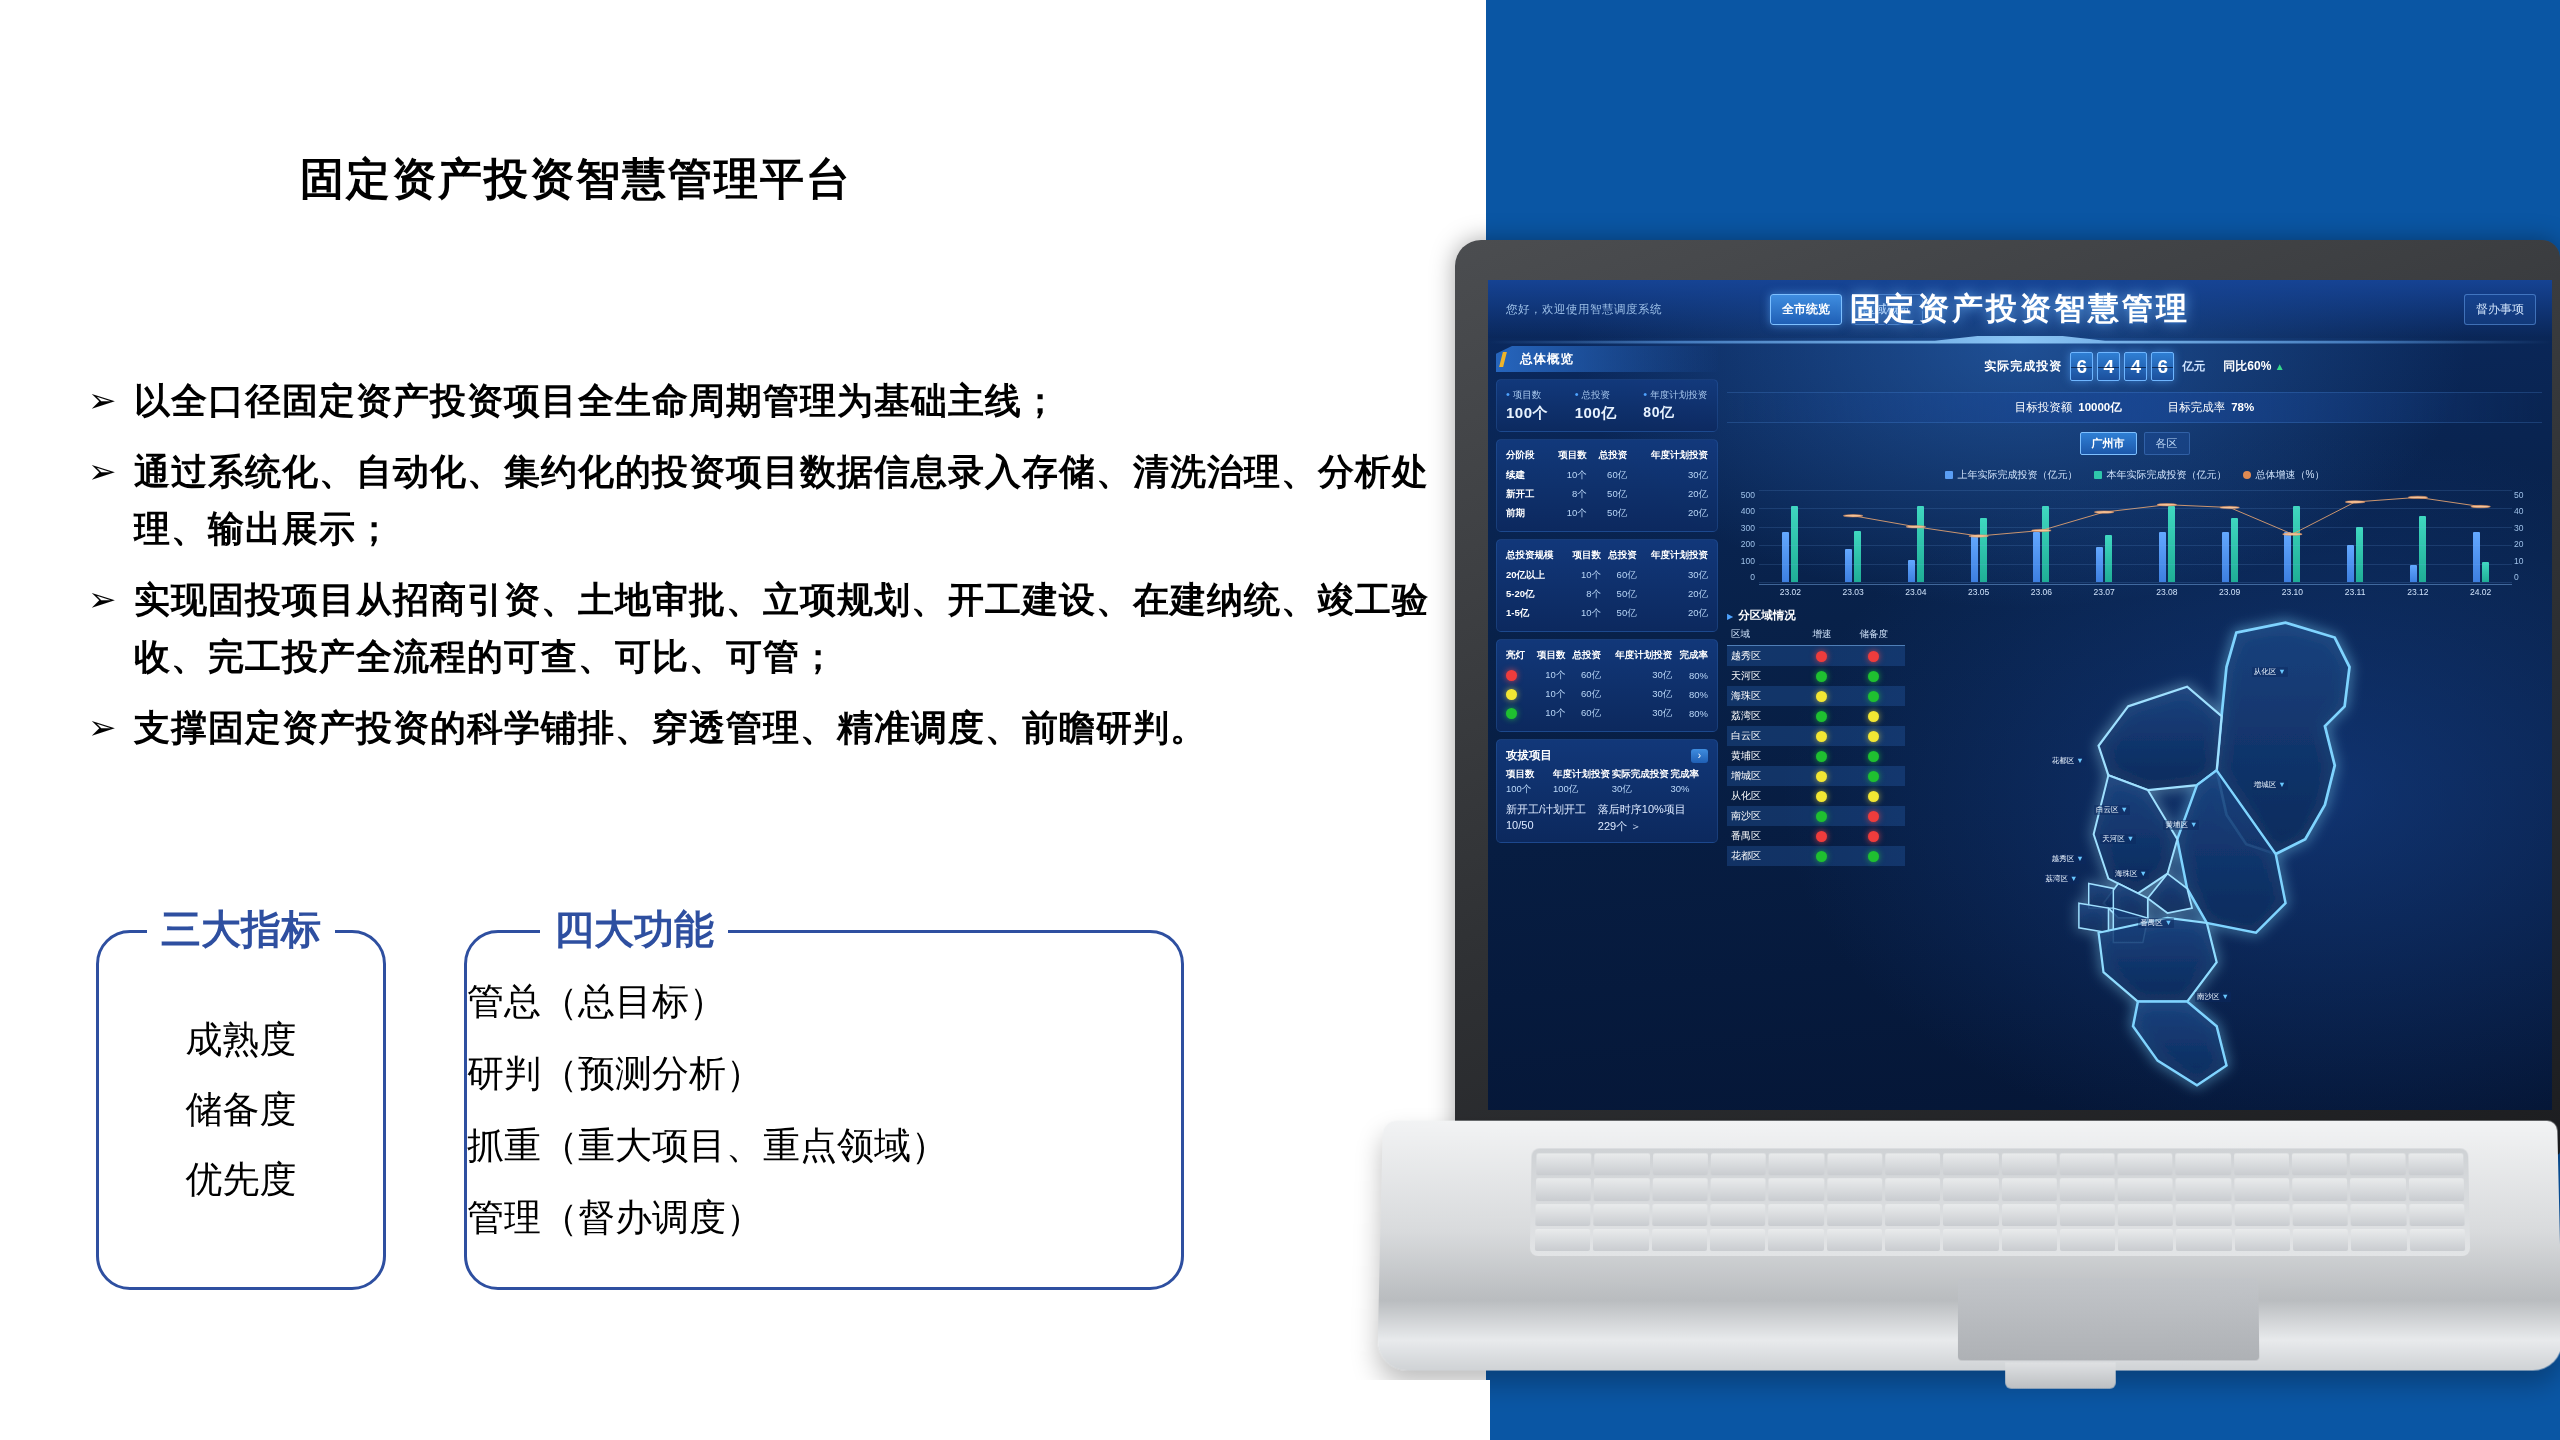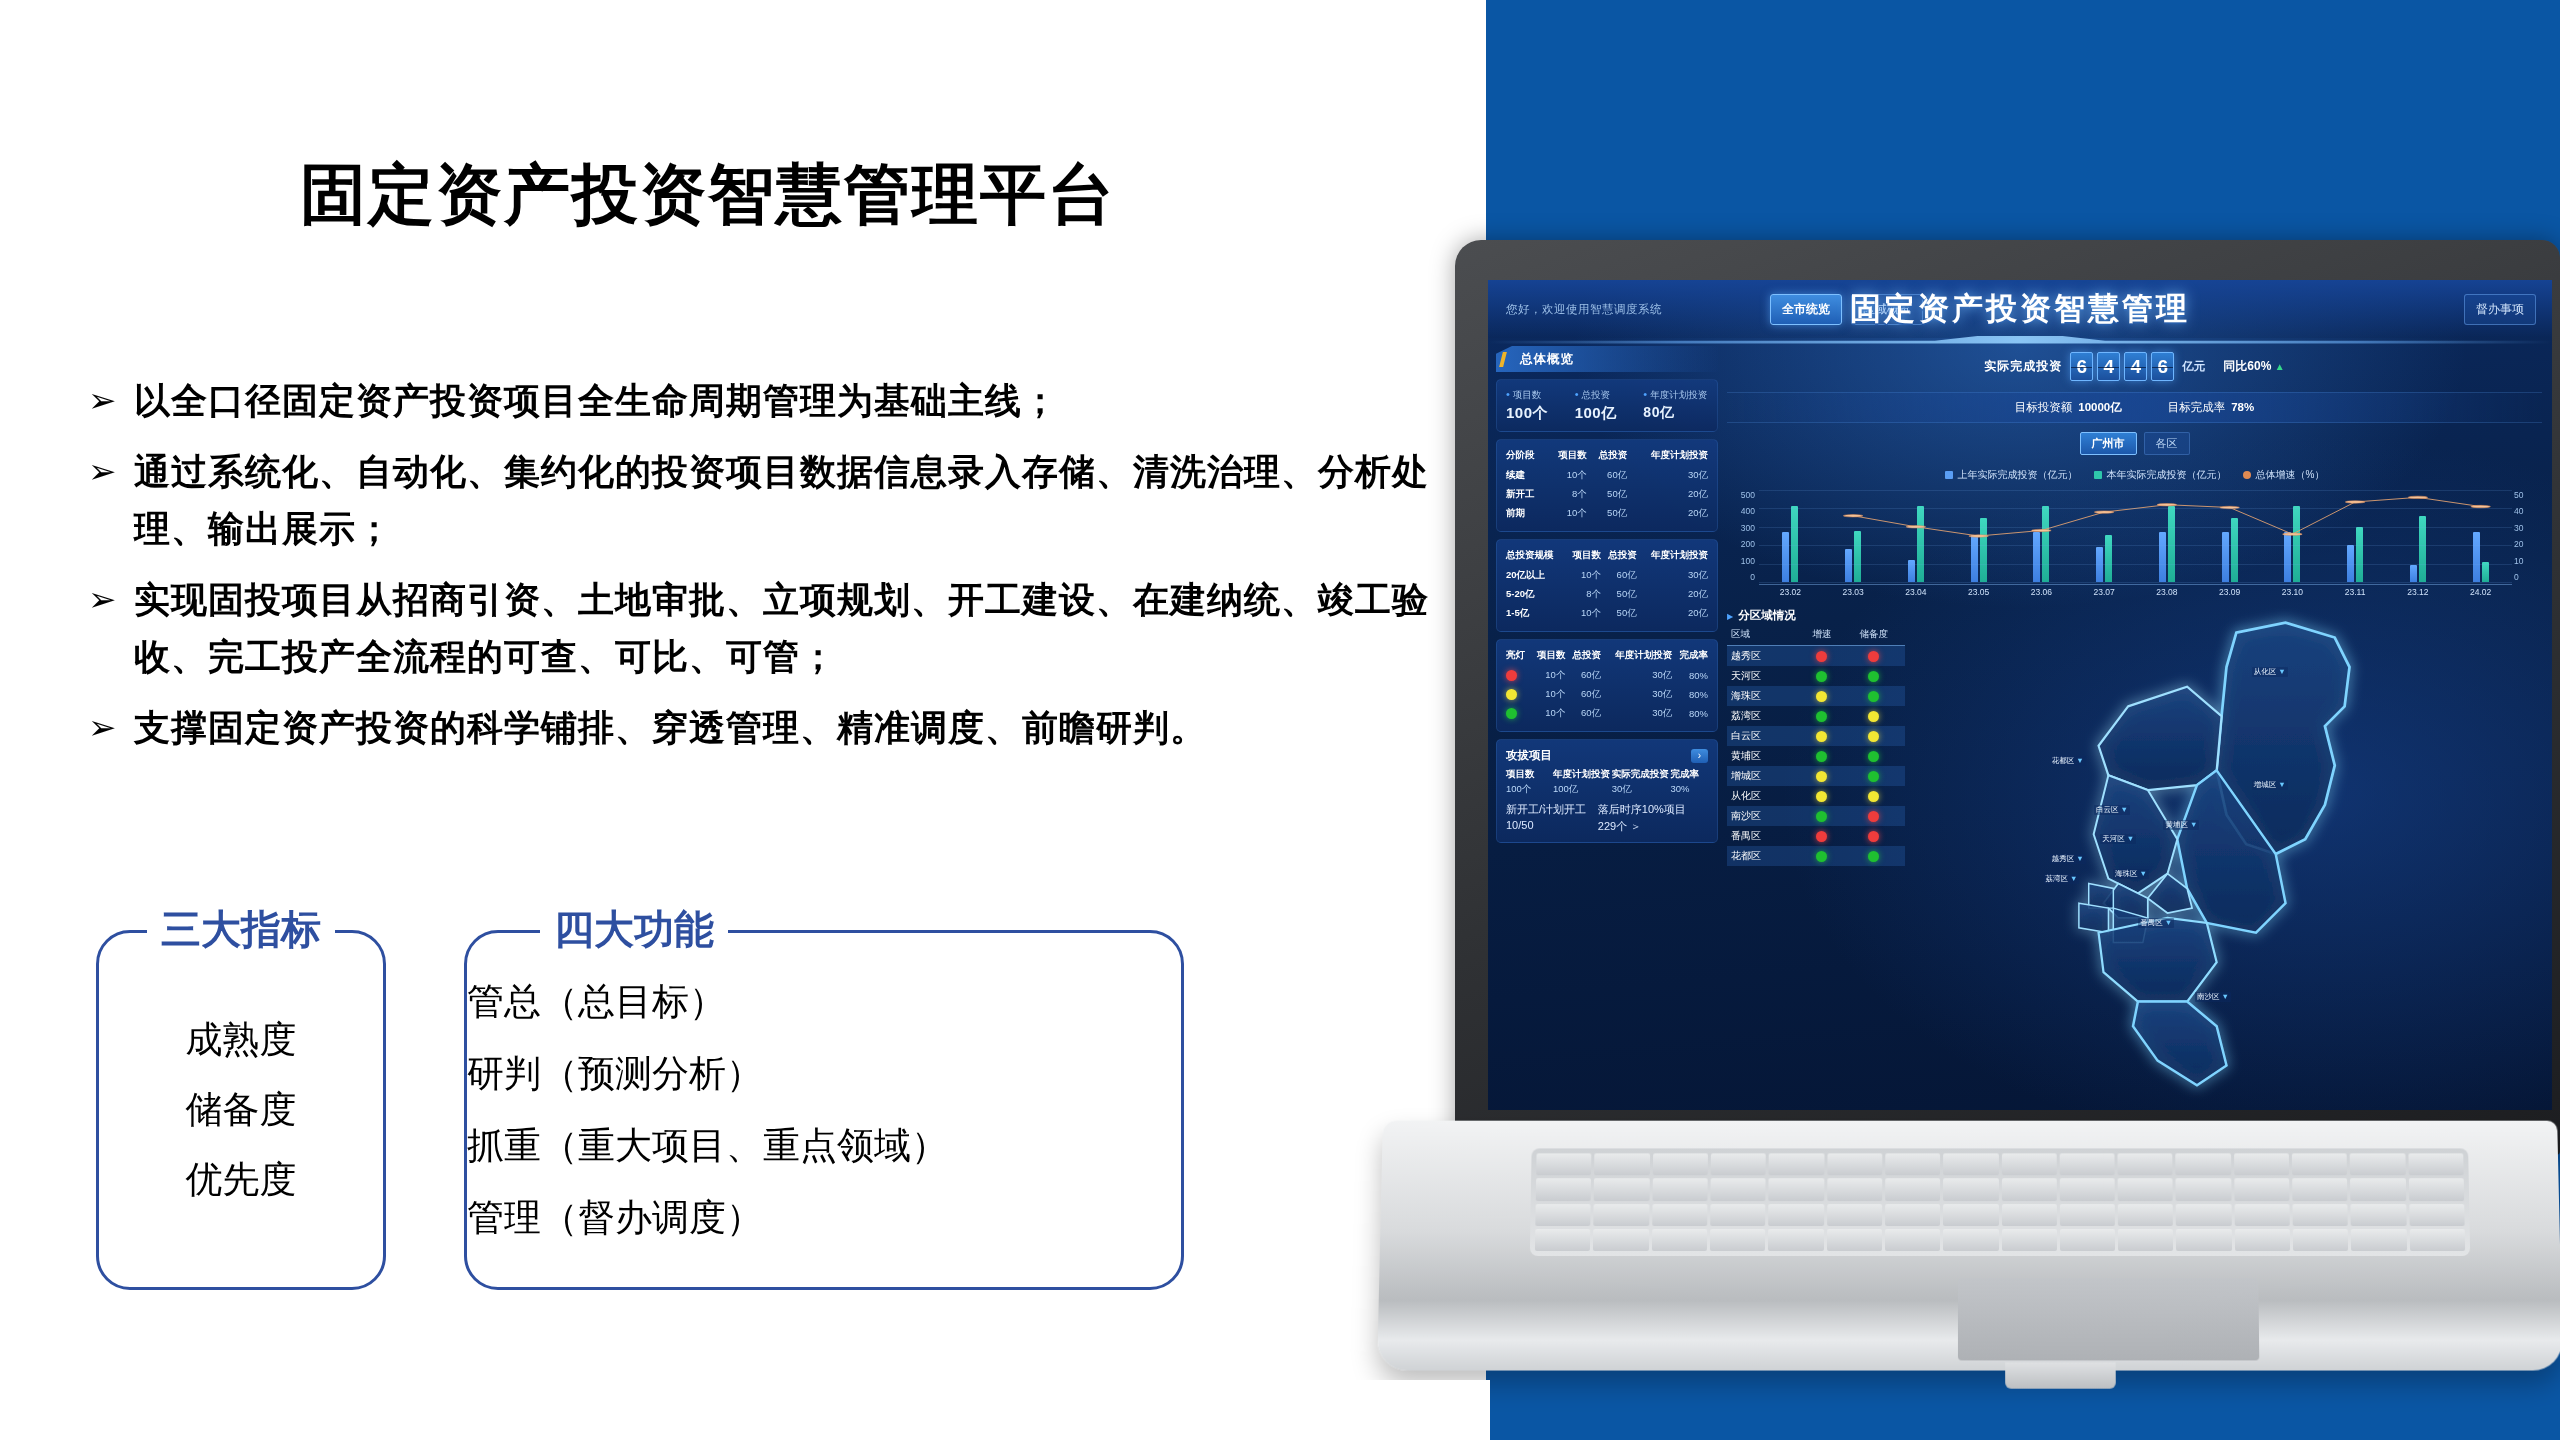--- a/index.html
+++ b/index.html
@@ -17,21 +17,21 @@
     background: #0a56a4;
   }
   .white-wedge {
     position: absolute; left: 1190px; top: 1380px; width: 300px; height: 60px;
     background: #ffffff;
   }
 
   
   .title {
     position: absolute; left: 300px; top: 150px;
-    font-size: 66px; font-weight: bold; color: #000;
+    font-size: 44px; font-weight: bold; color: #000;
     letter-spacing: 2px; white-space: nowrap;
   }
   .bullets { position: absolute; left: 88px; top: 372px; width: 1370px; }
   .bullet { display: flex; align-items: flex-start; margin-bottom: 14px; }
   .bullet-mark {
     flex: 0 0 auto; width: 46px; font-size: 34px; line-height: 56px;
     color: #000; text-align: left; font-family: "DejaVu Sans", sans-serif;
   }
   .bullet-text {
     font-size: 36px; line-height: 57px; color: #000; font-weight: 700;

